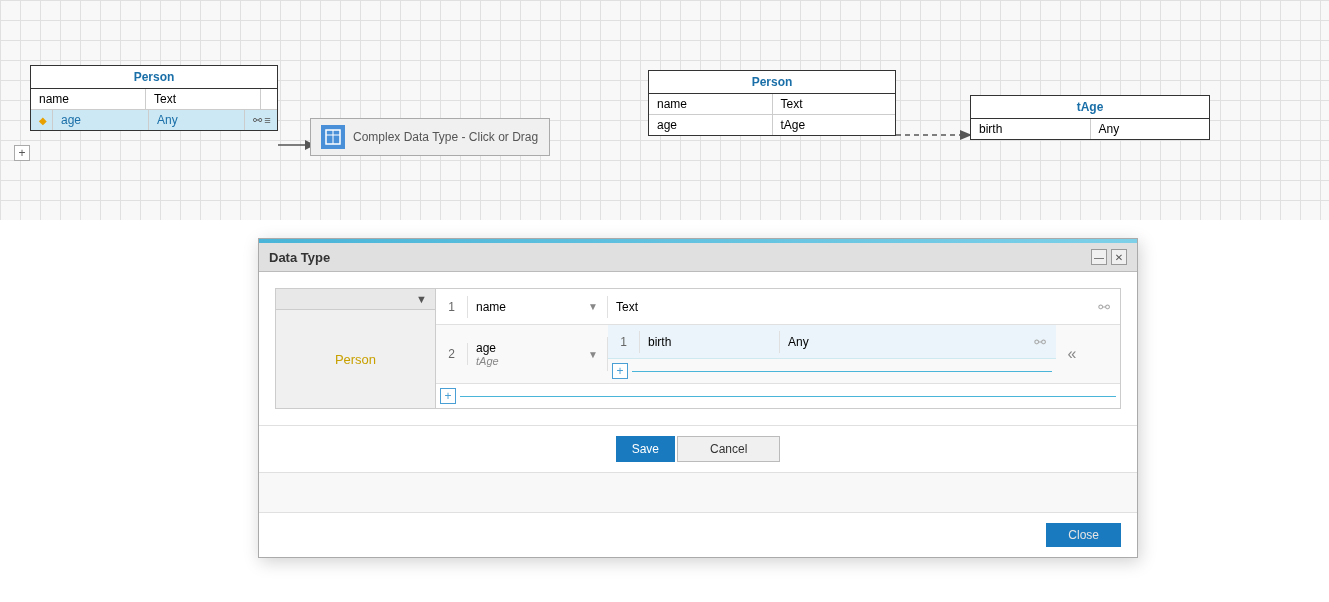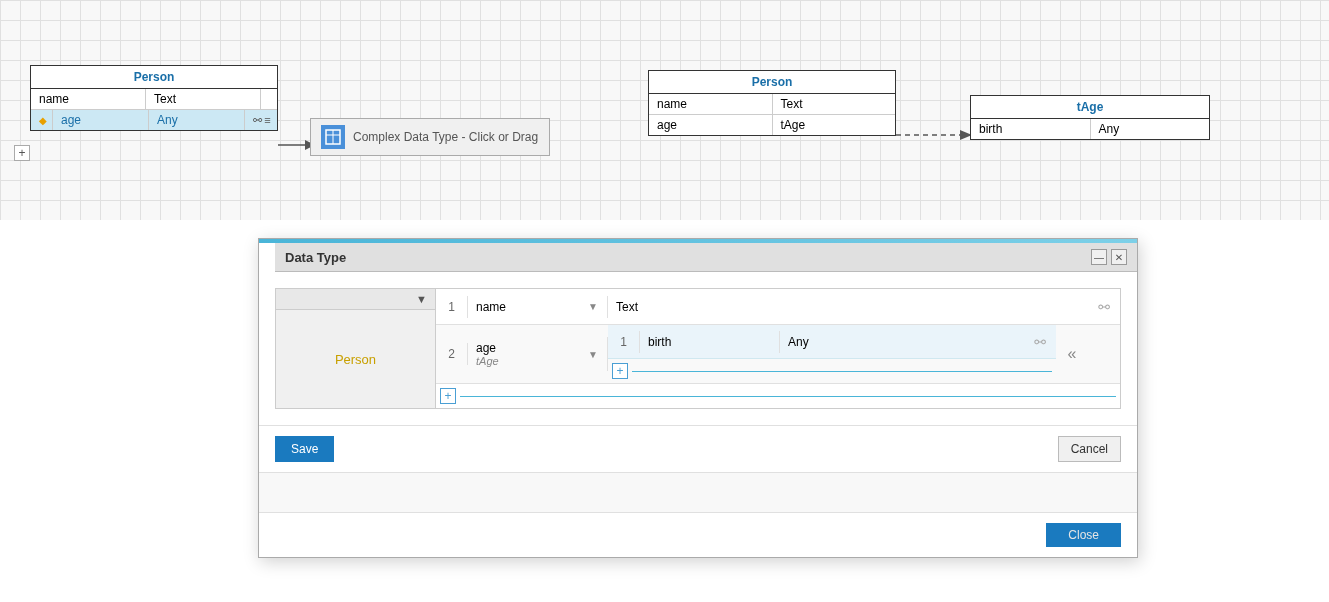--- a/index.html
+++ b/index.html
@@ -119,21 +119,20 @@
       border: 1px solid #aaa;
       box-shadow: 2px 4px 16px rgba(0,0,0,0.18);
     }
     .dialog-titlebar {
       background: #e0e0e0;
       padding: 6px 10px;
       display: flex;
       justify-content: space-between;
       align-items: center;
       border-bottom: 1px solid #bbb;
-      margin-left: 16px;
     }
     .dialog-title {
       font-weight: bold;
       font-size: 13px;
       color: #333;
     }
     .dialog-controls {
       display: flex; gap: 4px;
     }
     .dialog-ctrl-btn {
@@ -245,37 +244,37 @@
       background: #fff;
       color: #4a9fd4;
       display: flex; align-items: center; justify-content: center;
       font-size: 12px;
       cursor: pointer;
     }
     
     .dialog-footer {
       padding: 10px 16px;
       display: flex;
-      justify-content: space-between;
+      justify-content: center;
       gap: 2px;
       border-top: 1px solid #e0e0e0;
     }
     .btn-save {
       background: #1a7abf;
       color: #fff;
       border: none;
       padding: 5px 16px;
       cursor: pointer;
       font-size: 12px;
     }
     .btn-cancel {
       background: #f0f0f0;
       color: #333;
       border: 1px solid #bbb;
-      padding: 5px 12px;
+      padding: 5px 32px;
       cursor: pointer;
       font-size: 12px;
     }
     .dialog-footer2 {
       padding: 10px 16px;
       display: flex;
       justify-content: flex-end;
       border-top: 1px solid #e0e0e0;
     }
     .btn-close {

